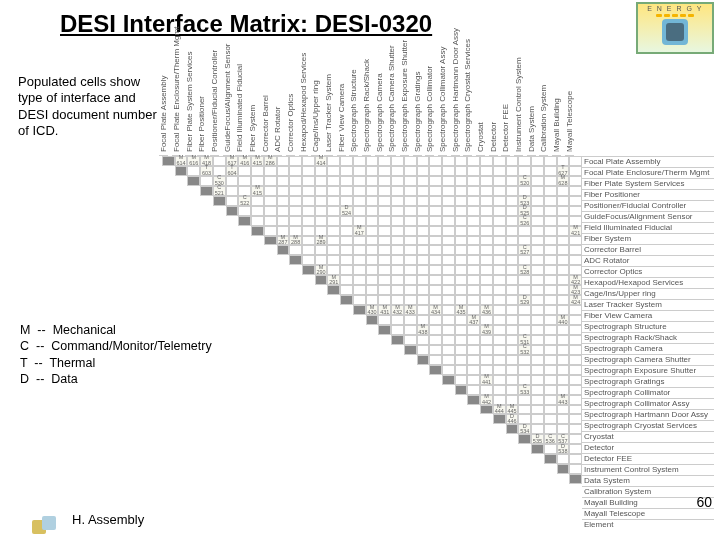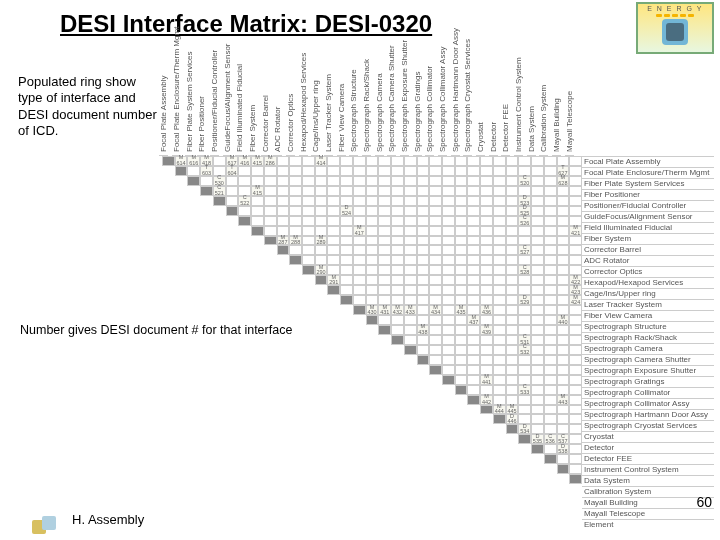--- a/index.html
+++ b/index.html
@@ -41,21 +41,21 @@
   <div class="sunrays">
       <div class="ray"></div>
       <div class="ray"></div>
       <div class="ray"></div>
       <div class="ray"></div>
       <div class="ray"></div>
     </div>
   <div class="chr"></div>
 </div>
 
-<div class="descbox">Populated ring show type of interface and DESI document number of ICD.</div>
+<div class="descbox">Populated cells show type of interface and DESI document number of ICD.</div>
 
 <div class="colhead" id="colhead">
     <span style="left: 6.33333px;">Focal Plate Assembly</span>
     <span style="left: 19px;">Focal Plate Enclosure/Therm Mgmt</span>
     <span style="left: 31.6667px;">Fiber Plate System Services</span>
     <span style="left: 44.3333px;">Fiber Positioner</span>
     <span style="left: 57px;">Positioner/Fiducial Controller</span>
     <span style="left: 69.6667px;">GuideFocus/Alignment Sensor</span>
     <span style="left: 82.3333px;">Field Illuminated Fiducial</span>
     <span style="left: 95px;">Fiber System</span>
@@ -915,21 +915,24 @@
       <div class="fillcell" style="white-space: pre;">C
 537</div>
     </div>
     <div class="gridcell" style="left: 394.545px; top: 288.294px; width: 12.7273px; height: 9.94118px; background: rgb(248, 248, 240);">
       <div class="fillcell" style="white-space: pre;">D
 538</div>
     </div>
   </div>
 
 <div class="legendbox">
-  <div>Number gives DESI document # for that interface</div>
+  <div class="codes">M  --  Mechanical
+C  --  Command/Monitor/Telemetry
+T  --  Thermal
+D  --  Data</div>
 </div>
 
 <div class="pagenum">60</div>
 
 <div class="footicon">
     <div class="g1"></div>
     <div class="g2"></div>
   </div>
 <div class="footer">
   <div class="fl">H. Assembly</div>

